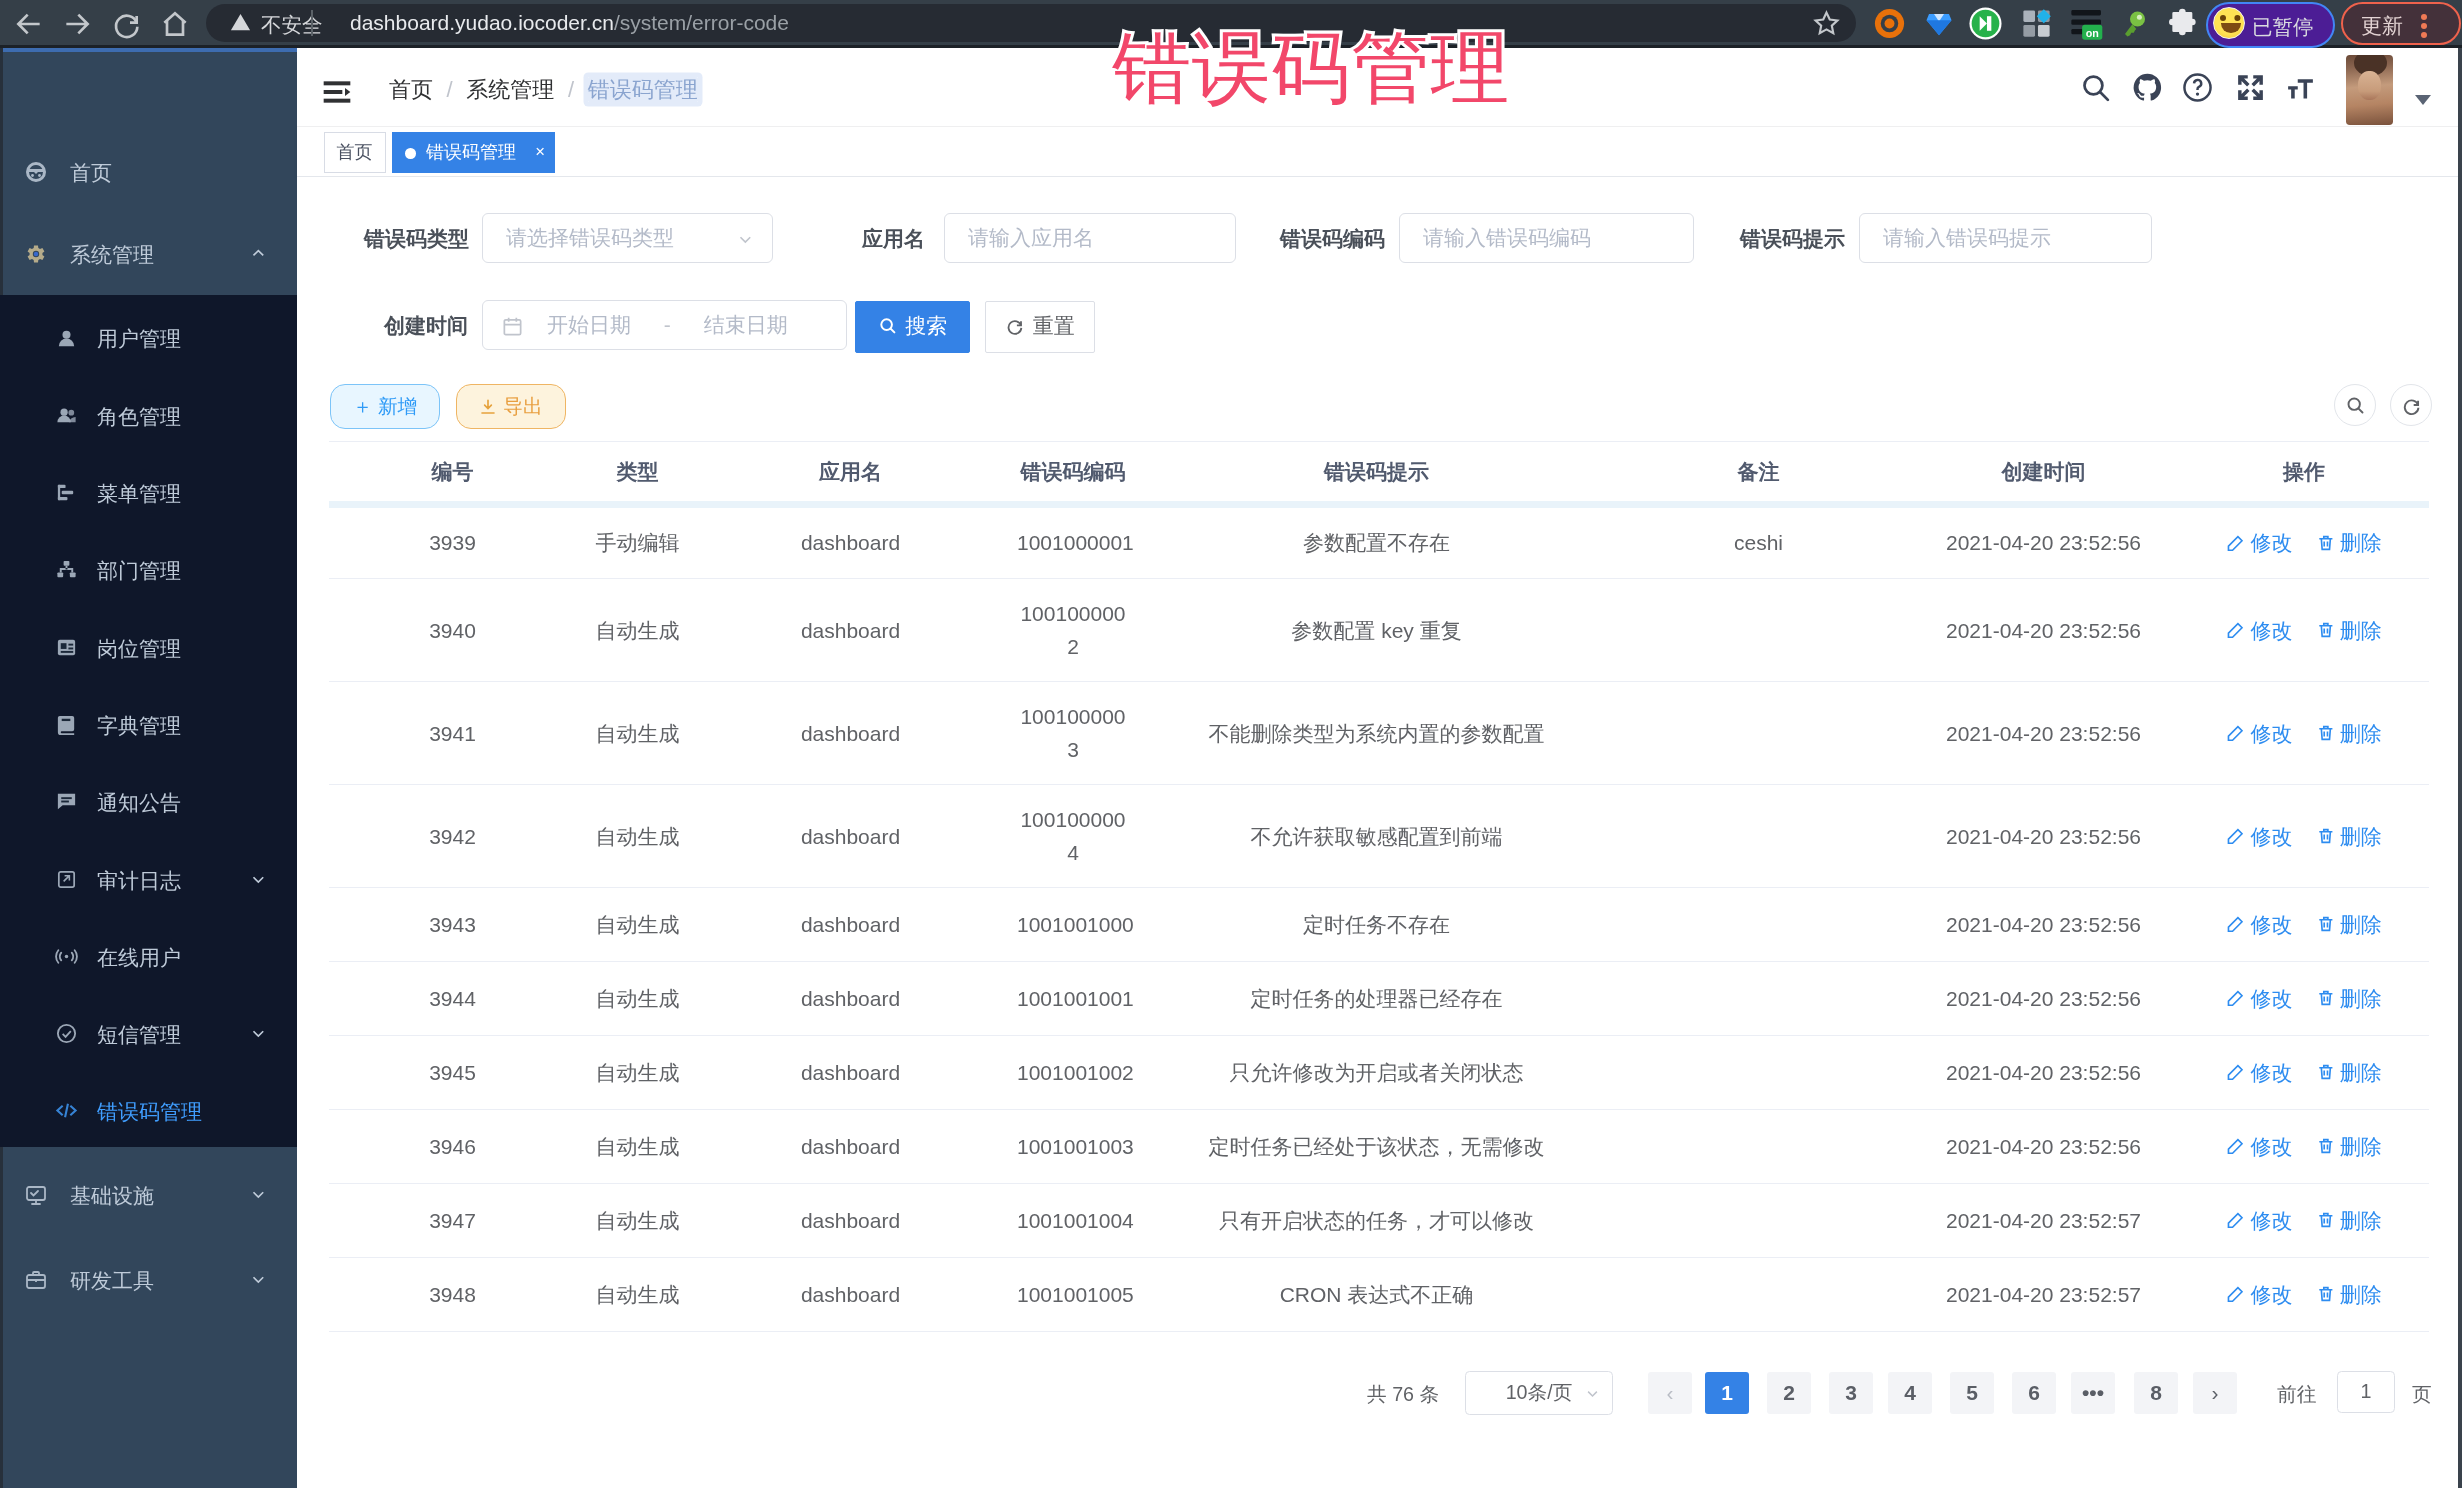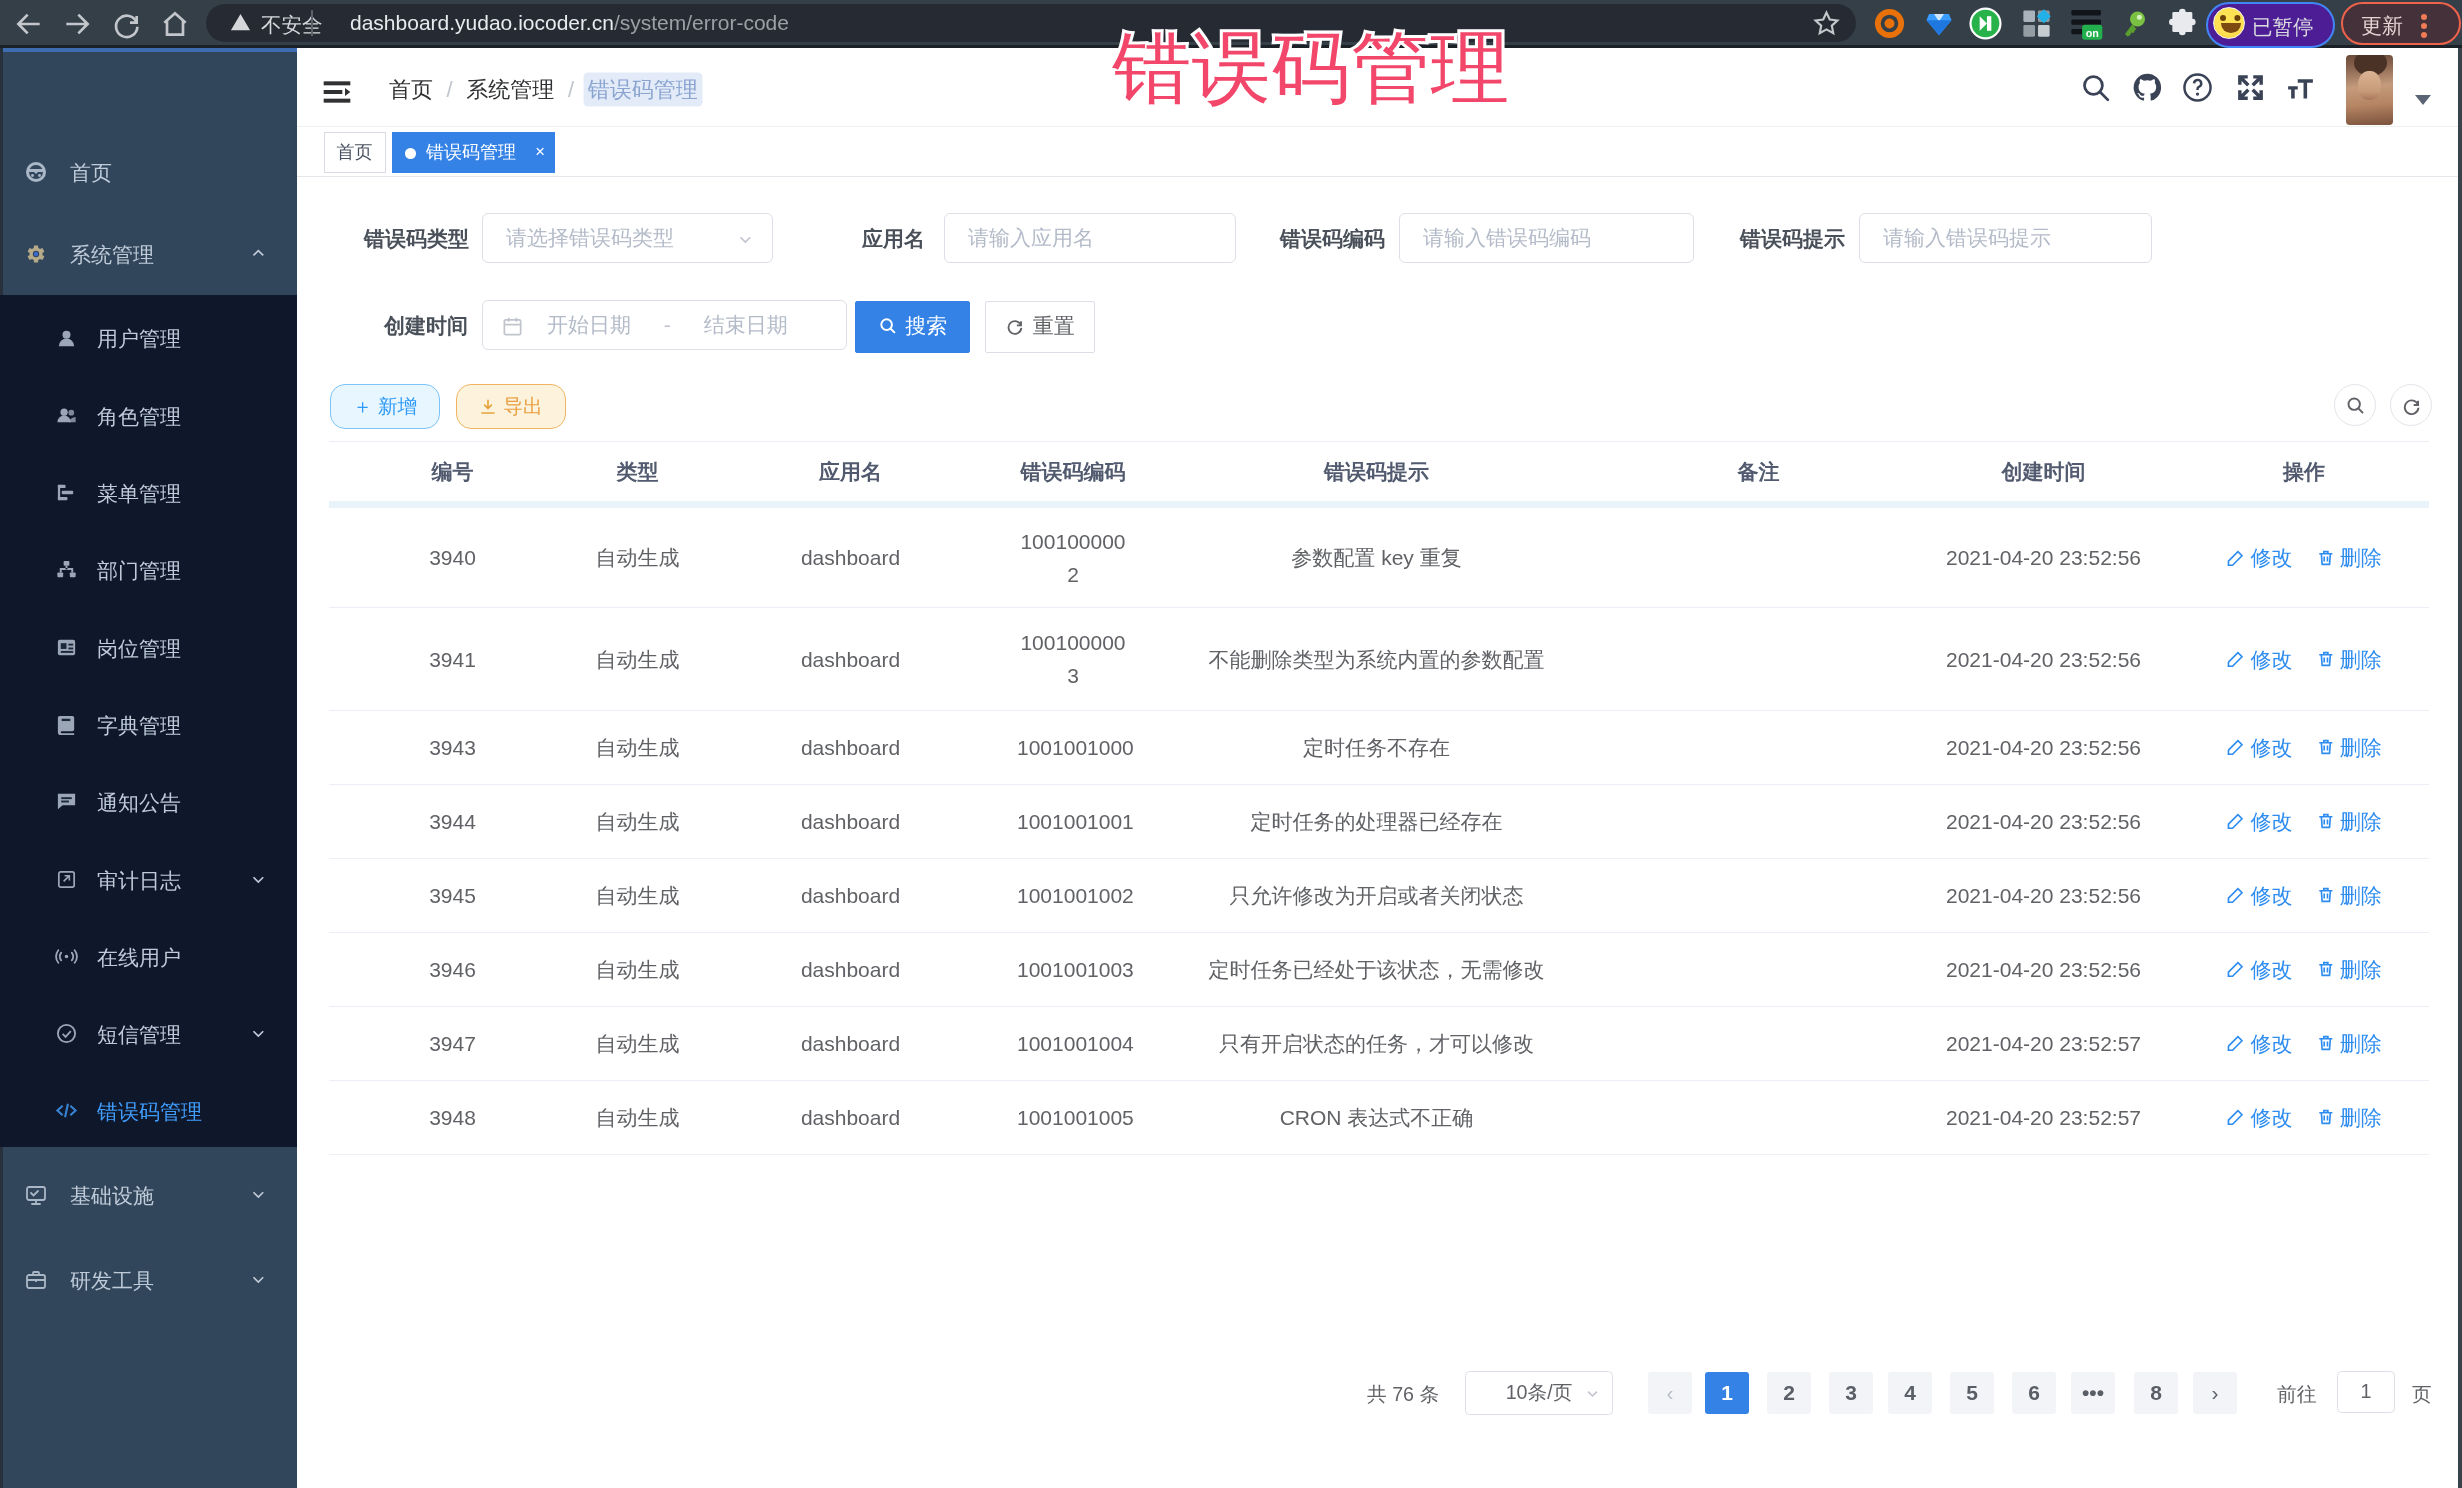--- a/index.html
+++ b/index.html
@@ -451,40 +451,68 @@
           <tr>
             <th>编号</th>
             <th>类型</th>
             <th>应用名</th>
             <th>错误码编码</th>
             <th>错误码提示</th>
             <th>备注</th>
             <th>创建时间</th>
             <th>操作</th>
           </tr>
+      <tr>
+            <td>3939</td>
+            <td>手动编辑</td>
+            <td>dashboard</td>
+            <td style="white-space:nowrap">1001000001</td>
+            <td>参数配置不存在</td>
+            <td>ceshi</td>
+            <td>2021-04-20 23:52:56</td>
+            <td class="act"><span class="g"><svg class="aic" viewBox="0 0 24 24" fill="none" stroke="#2d8cf0" stroke-width="2">
+                  <path d="M14.5 4.5l5 5L8 21H3v-5z"></path>
+                </svg>修改</span><span><svg class="aic" viewBox="0 0 24 24" fill="none" stroke="#2d8cf0" stroke-width="2">
+                  <path d="M4 7h16M9.5 7V4.5h5V7M6.5 7l1 13h9l1-13M10 10.5v6M14 10.5v6"></path>
+                </svg>删除</span></td>
+          </tr>
       <tr class="rowtall">
             <td>3940</td>
             <td>自动生成</td>
             <td>dashboard</td>
             <td>100100000<br>2</td>
             <td>参数配置 key 重复</td>
             <td></td>
             <td>2021-04-20 23:52:56</td>
             <td class="act"><span class="g"><svg class="aic" viewBox="0 0 24 24" fill="none" stroke="#2d8cf0" stroke-width="2">
                   <path d="M14.5 4.5l5 5L8 21H3v-5z"></path>
                 </svg>修改</span><span><svg class="aic" viewBox="0 0 24 24" fill="none" stroke="#2d8cf0" stroke-width="2">
                   <path d="M4 7h16M9.5 7V4.5h5V7M6.5 7l1 13h9l1-13M10 10.5v6M14 10.5v6"></path>
                 </svg>删除</span></td>
           </tr>
       <tr class="rowtall">
             <td>3941</td>
             <td>自动生成</td>
             <td>dashboard</td>
             <td>100100000<br>3</td>
             <td>不能删除类型为系统内置的参数配置</td>
+            <td></td>
+            <td>2021-04-20 23:52:56</td>
+            <td class="act"><span class="g"><svg class="aic" viewBox="0 0 24 24" fill="none" stroke="#2d8cf0" stroke-width="2">
+                  <path d="M14.5 4.5l5 5L8 21H3v-5z"></path>
+                </svg>修改</span><span><svg class="aic" viewBox="0 0 24 24" fill="none" stroke="#2d8cf0" stroke-width="2">
+                  <path d="M4 7h16M9.5 7V4.5h5V7M6.5 7l1 13h9l1-13M10 10.5v6M14 10.5v6"></path>
+                </svg>删除</span></td>
+          </tr>
+      <tr class="rowtall">
+            <td>3942</td>
+            <td>自动生成</td>
+            <td>dashboard</td>
+            <td>100100000<br>4</td>
+            <td>不允许获取敏感配置到前端</td>
             <td></td>
             <td>2021-04-20 23:52:56</td>
             <td class="act"><span class="g"><svg class="aic" viewBox="0 0 24 24" fill="none" stroke="#2d8cf0" stroke-width="2">
                   <path d="M14.5 4.5l5 5L8 21H3v-5z"></path>
                 </svg>修改</span><span><svg class="aic" viewBox="0 0 24 24" fill="none" stroke="#2d8cf0" stroke-width="2">
                   <path d="M4 7h16M9.5 7V4.5h5V7M6.5 7l1 13h9l1-13M10 10.5v6M14 10.5v6"></path>
                 </svg>删除</span></td>
           </tr>
       <tr>
             <td>3943</td>

